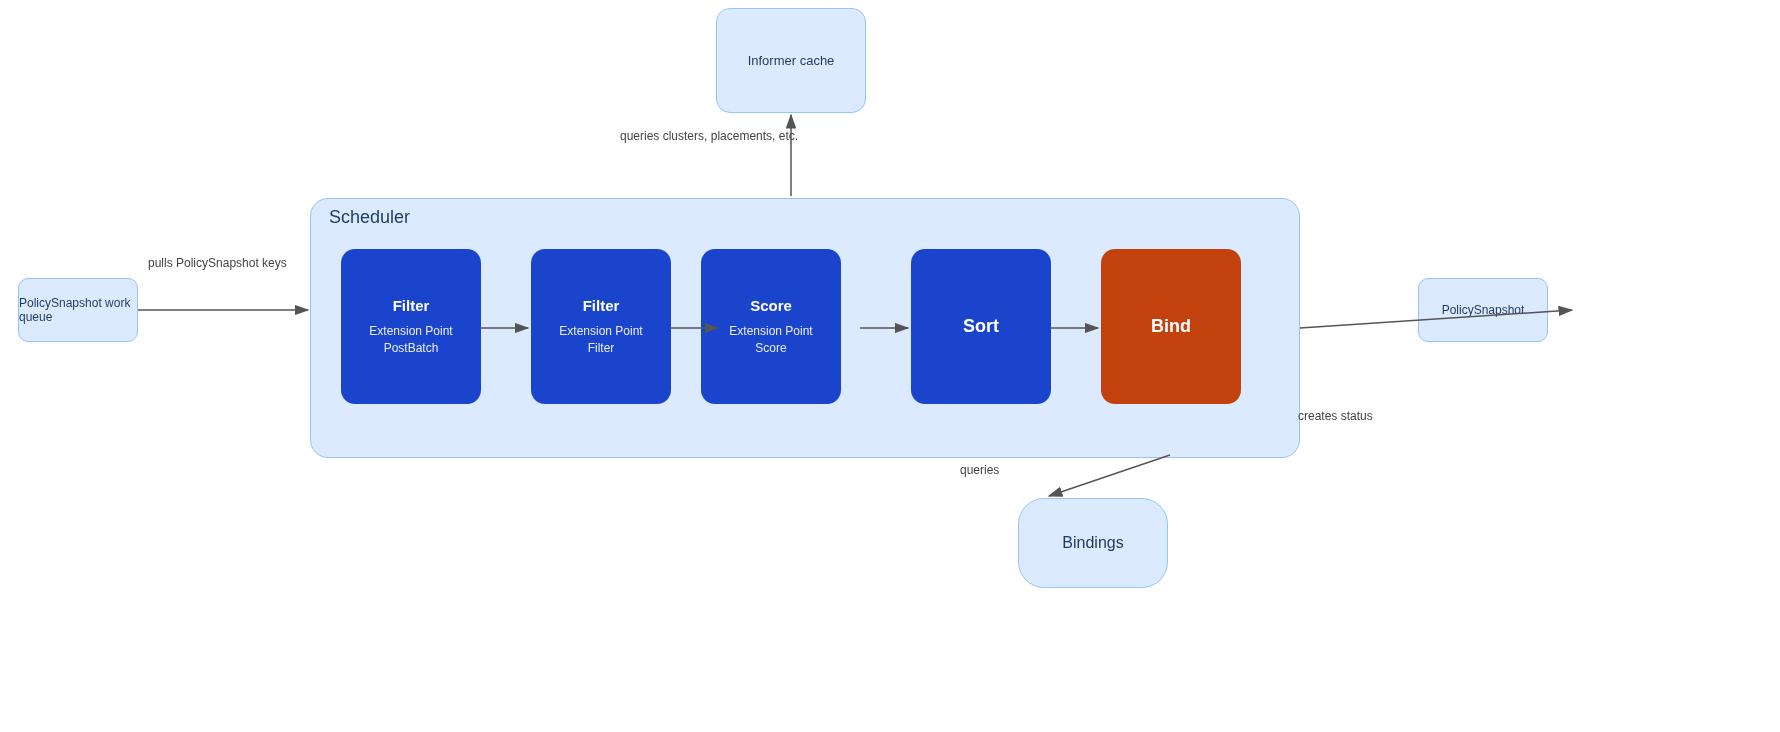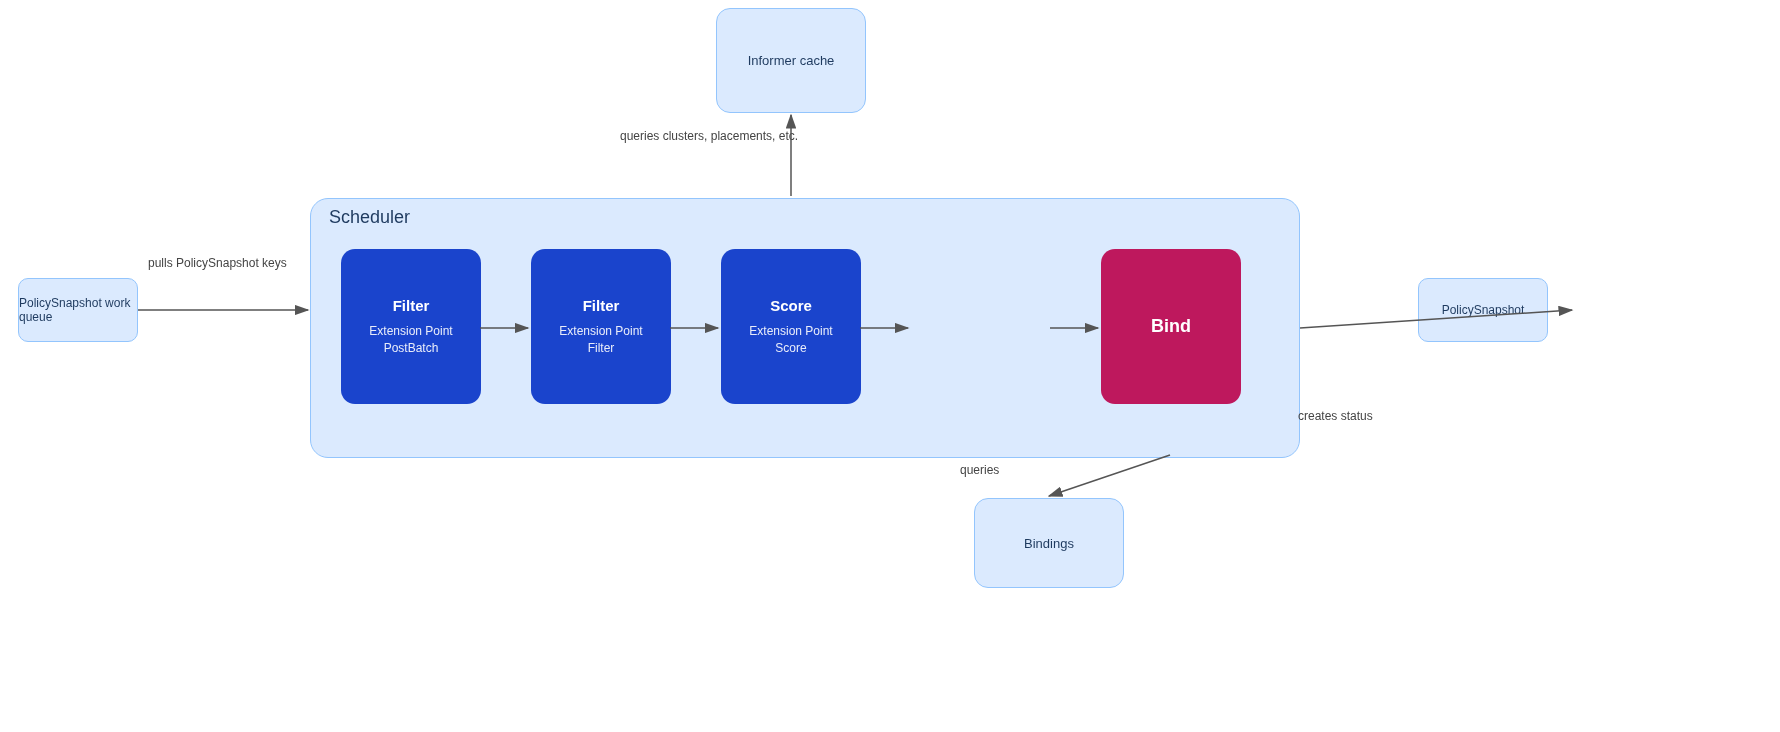--- a/index.html
+++ b/index.html
@@ -70,31 +70,31 @@
       justify-content: center;
       text-align: center;
       font-size: 12px;
       color: #1e3a5f;
     }
 
     
     .bindings-box {
       position: absolute;
       top: 498px;
-      left: 974px;
+      left: 1018px;
       width: 150px;
       height: 90px;
       background: #dbeafe;
       border: 1.5px solid #93c5fd;
-      border-radius: 14px;
-      display: flex;
-      align-items: center;
-      justify-content: center;
-      text-align: center;
-      font-size: 13px;
+      border-radius: 26px;
+      display: flex;
+      align-items: center;
+      justify-content: center;
+      text-align: center;
+      font-size: 16px;
       color: #1e3a5f;
     }
 
     
     .scheduler-container {
       position: absolute;
       top: 198px;
       left: 310px;
       width: 990px;
       height: 260px;
@@ -160,21 +160,21 @@
     .step-box-sort .step-title {
       font-size: 18px;
       font-weight: bold;
     }
 
     .step-box-bind {
       position: absolute;
       top: 50px;
       width: 140px;
       height: 155px;
-      background: #be185d;
+      background: #c2410c;
       border-radius: 14px;
       display: flex;
       flex-direction: column;
       align-items: center;
       justify-content: center;
       text-align: center;
       padding: 10px;
       color: #fff;
     }
 
@@ -229,25 +229,28 @@
     <div class="step-box" style="left:30px;">
       <div class="step-title">Filter</div>
       <div class="step-subtitle">Extension Point<br>PostBatch</div>
     </div>
 
     <div class="step-box" style="left:220px;justify-content:center;">
       <div class="step-title">Filter</div>
       <div class="step-subtitle">Extension Point<br>Filter</div>
     </div>
 
-    <div class="step-box" style="left:410px;">
+    <div class="step-box" style="left:390px;">
       <div class="step-title">Score</div>
       <div class="step-subtitle">Extension Point<br>Score</div>
     </div>
 
+    <div class="step-box-sort" style="left:600px;">
+      <div class="step-title">Sort</div>
+    </div>
 
     <div class="step-box-bind" style="left:790px;">
       <div class="step-title">Bind</div>
     </div>
   </div>
 
   <div class="arrow-label" style="left:148px; top:255px;">
     <span>pulls
 PolicySnapshot
 keys</span>

